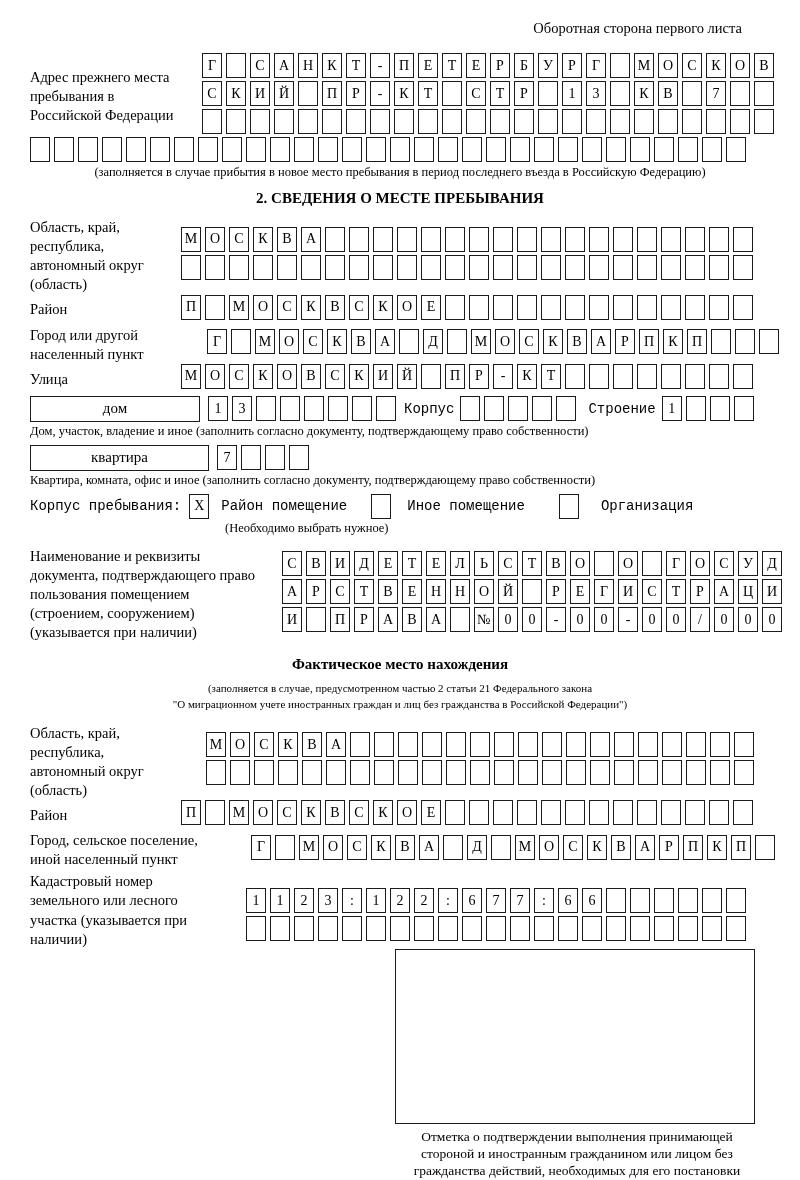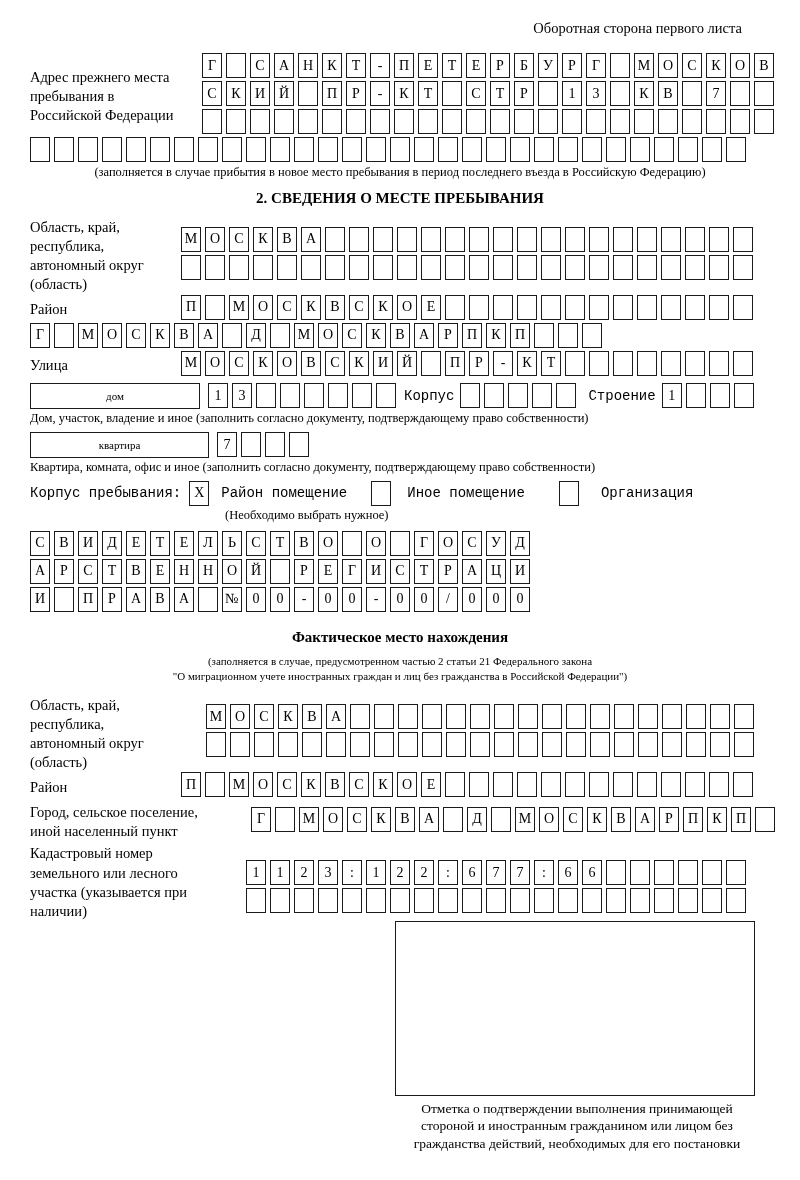--- a/index.html
+++ b/index.html
@@ -11,21 +11,21 @@
   .w148{width:148px;} .w127{width:127px;} .w153{width:153px;} .w228{width:228px;}
   .w152{width:152px;} .w197{width:197px;} .w192{width:192px;}
   .cellrow{display:flex;margin-bottom:3px;height:25px;}
   .cell{box-sizing:border-box;width:20px;height:25px;border:1.5px solid #1b1b1b;margin-right:4px;
         display:flex;align-items:center;justify-content:center;font-size:14px;flex-shrink:0;
         font-family:"Liberation Serif","DejaVu Serif",serif;}
   .caption{font-size:12.5px;margin:1px 0 6px 0;}
   .caption.center{text-align:center;}
   .section-title{text-align:center;font-weight:bold;font-size:15px;margin:10px 0 8px 0;}
   .wide-box{box-sizing:border-box;border:1.5px solid #1b1b1b;height:26px;display:flex;
-            align-items:center;justify-content:center;font-size:11px;flex-shrink:0;}
+            align-items:center;justify-content:center;font-size:15px;flex-shrink:0;}
   .inline-row{display:flex;align-items:center;margin-bottom:2px;}
   .inline-label{font-size:14px;white-space:nowrap;font-family:Liberation Mono, monospace;}
   .mt4{margin-top:4px;} .mt6{margin-top:6px;}
   .mesto-caption{font-size:12.5px;padding-left:195px;margin:2px 0 8px 0;}
   .fact-caption{font-size:11px;text-align:center;line-height:1.42;margin-bottom:8px;}
   .stamp-box{box-sizing:border-box;border:1.5px solid #1b1b1b;width:360px;height:175px;margin-left:365px;}
   .stamp-caption{width:450px;margin-left:322px;text-align:center;font-size:13.5px;line-height:1.28;margin-top:4px;}
 </style>
 </head>
 <body>
@@ -235,20 +235,21 @@
         <span class="cell"></span>
         <span class="cell"></span>
         <span class="cell"></span>
         <span class="cell"></span>
         <span class="cell"></span>
         <span class="cell"></span>
       </div>
   </div>
 
   <div class="flex-block">
+    <div class="label w153">Город или другой населенный пункт</div>
     <div class="cellrow">
         <span class="cell">Г</span>
         <span class="cell"></span>
         <span class="cell">М</span>
         <span class="cell">О</span>
         <span class="cell">С</span>
         <span class="cell">К</span>
         <span class="cell">В</span>
         <span class="cell">А</span>
         <span class="cell"></span>
@@ -352,20 +353,21 @@
       </div>
     <div class="inline-label" style="margin:0 34px 0 12px;">Иное помещение</div>
     <div class="cellrow" style="margin-bottom:0;">
         <span class="cell"></span>
       </div>
     <div class="inline-label" style="margin-left:18px;">Организация</div>
   </div>
   <div class="mesto-caption">(Необходимо выбрать нужное)</div>
 
   <div class="flex-block">
+    <div class="label w228">Наименование и реквизиты документа, подтверждающего право пользования помещением (строением, сооружением) (указывается при наличии)</div>
     <div>
       <div class="cellrow">
           <span class="cell">С</span>
           <span class="cell">В</span>
           <span class="cell">И</span>
           <span class="cell">Д</span>
           <span class="cell">Е</span>
           <span class="cell">Т</span>
           <span class="cell">Е</span>
           <span class="cell">Л</span>

